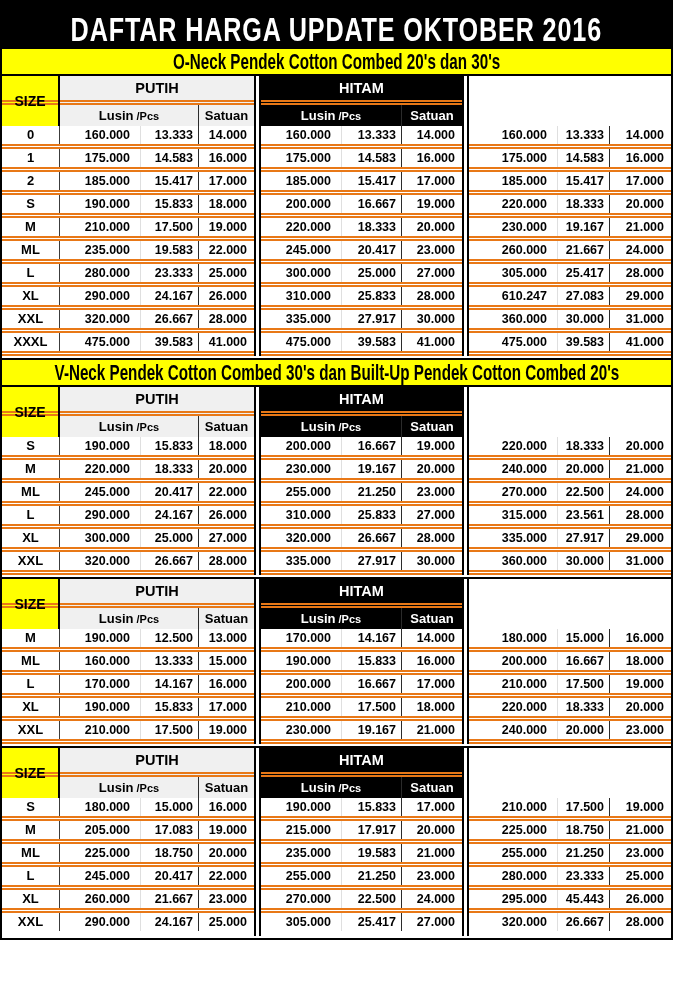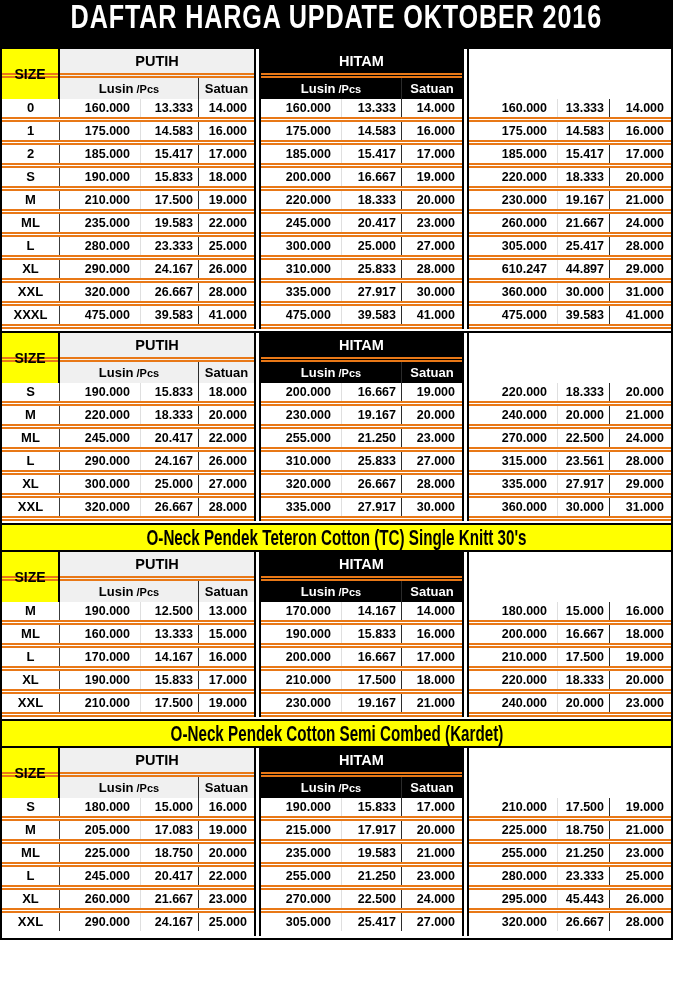--- a/index.html
+++ b/index.html
@@ -1,19 +1,19 @@
 <!DOCTYPE html>
 <html><head>
 <meta charset="utf-8">
 <style>
   html,body { margin:0; padding:0; background:#ffffff; }
   body { width:673px; font-family:"Liberation Sans", sans-serif; }
 
   
-  .titlebar { height:47px; background:#000000; display:flex; align-items:flex-start; justify-content:center; overflow:hidden; }
+  .titlebar { height:47px; background:#000000; display:flex; align-items:flex-end; justify-content:center; overflow:hidden; }
   .title-text { color:#ffffff; font-weight:bold; font-size:30px; letter-spacing:1px; white-space:nowrap;
                 transform:scale(0.84,1.08); }
 
   
   .ptable { border:2px solid #000000; margin-top:-2px; background:#ffffff; }
   #tables .ptable:first-child { margin-top:0; }
 
   .band { height:25px; background:#FFFF00; border-bottom:2px solid #000000; display:flex; align-items:center; justify-content:center; overflow:hidden; }
   .band-text { font-weight:bold; font-size:19px; color:#000000; white-space:nowrap; transform:scale(0.8,1.12); }
 
@@ -48,20 +48,23 @@
 </style>
 </head>
 <body>
 
 <div class="page">
   <header class="titlebar">
     <span class="title-text">DAFTAR HARGA UPDATE OKTOBER 2016</span>
   </header>
   <div id="tables">
       <section class="ptable">
+    <div class="band">
+      <span class="band-text">O-Neck Pendek Cotton Combed 20's dan 30's</span>
+    </div>
     <div class="grid" style="grid-template-rows: 24px 5px 21px 18px 5px 18px 5px 18px 5px 18px 5px 18px 5px 18px 5px 18px 5px 18px 5px 18px 5px 18px 5px;">
           <div class="hcell size-h" style="grid-area: 1 / 1 / span 3;">SIZE</div>
           <div class="hcell grp-name grp-putih" style="grid-area: 1 / 2 / auto / span 3;">PUTIH</div>
           <div class="sep-cell grp-putih" style="grid-area: 2 / 2 / auto / span 3;"></div>
           <div class="hcell sub grp-putih" style="grid-area: 3 / 2 / auto / span 2;">
             <span>Lusin</span>
             <span class="pcs">/Pcs</span>
           </div>
           <div class="hcell sub sub-satuan grp-putih" style="grid-area: 3 / 4;">Satuan</div>
           <div class="hcell grp-name grp-hitam" style="grid-area: 1 / 6 / auto / span 3;">HITAM</div>
@@ -177,21 +180,21 @@
           <div class="sep-cell" style="grid-area: 17 / 6 / auto / span 3;"></div>
           <div class="sep-cell" style="grid-area: 17 / 10 / auto / span 3;"></div>
           <div class="size-cell" style="grid-area: 18 / 1;">XL</div>
           <div class="num c1" style="grid-area: 18 / 2;">290.000</div>
           <div class="num c2" style="grid-area: 18 / 3;">24.167</div>
           <div class="num c3" style="grid-area: 18 / 4;">26.000</div>
           <div class="num c1" style="grid-area: 18 / 6;">310.000</div>
           <div class="num c2" style="grid-area: 18 / 7;">25.833</div>
           <div class="num c3" style="grid-area: 18 / 8;">28.000</div>
           <div class="num c1" style="grid-area: 18 / 10;">610.247</div>
-          <div class="num c2" style="grid-area: 18 / 11;">44.897</div>
+          <div class="num c2" style="grid-area: 18 / 11;">27.083</div>
           <div class="num c3" style="grid-area: 18 / 12;">29.000</div>
           <div class="sep-cell" style="grid-area: 19 / 1;"></div>
           <div class="sep-cell" style="grid-area: 19 / 2 / auto / span 3;"></div>
           <div class="sep-cell" style="grid-area: 19 / 6 / auto / span 3;"></div>
           <div class="sep-cell" style="grid-area: 19 / 10 / auto / span 3;"></div>
           <div class="size-cell" style="grid-area: 20 / 1;">XXL</div>
           <div class="num c1" style="grid-area: 20 / 2;">320.000</div>
           <div class="num c2" style="grid-area: 20 / 3;">26.667</div>
           <div class="num c3" style="grid-area: 20 / 4;">28.000</div>
           <div class="num c1" style="grid-area: 20 / 6;">335.000</div>
@@ -216,20 +219,23 @@
           <div class="num c3" style="grid-area: 22 / 12;">41.000</div>
           <div class="sep-cell" style="grid-area: 23 / 1;"></div>
           <div class="sep-cell" style="grid-area: 23 / 2 / auto / span 3;"></div>
           <div class="sep-cell" style="grid-area: 23 / 6 / auto / span 3;"></div>
           <div class="sep-cell" style="grid-area: 23 / 10 / auto / span 3;"></div>
           <div class="divider" style="grid-area: 1 / 5 / span 23;"></div>
           <div class="divider" style="grid-area: 1 / 9 / span 23;"></div>
         </div>
   </section>
       <section class="ptable">
+    <div class="band">
+      <span class="band-text">V-Neck Pendek Cotton Combed 30's dan Built-Up Pendek Cotton Combed 20's</span>
+    </div>
     <div class="grid" style="grid-template-rows: 24px 5px 21px 18px 5px 18px 5px 18px 5px 18px 5px 18px 5px 18px 5px;">
           <div class="hcell size-h" style="grid-area: 1 / 1 / span 3;">SIZE</div>
           <div class="hcell grp-name grp-putih" style="grid-area: 1 / 2 / auto / span 3;">PUTIH</div>
           <div class="sep-cell grp-putih" style="grid-area: 2 / 2 / auto / span 3;"></div>
           <div class="hcell sub grp-putih" style="grid-area: 3 / 2 / auto / span 2;">
             <span>Lusin</span>
             <span class="pcs">/Pcs</span>
           </div>
           <div class="hcell sub sub-satuan grp-putih" style="grid-area: 3 / 4;">Satuan</div>
           <div class="hcell grp-name grp-hitam" style="grid-area: 1 / 6 / auto / span 3;">HITAM</div>
@@ -328,23 +334,20 @@
           <div class="num c3" style="grid-area: 14 / 12;">31.000</div>
           <div class="sep-cell" style="grid-area: 15 / 1;"></div>
           <div class="sep-cell" style="grid-area: 15 / 2 / auto / span 3;"></div>
           <div class="sep-cell" style="grid-area: 15 / 6 / auto / span 3;"></div>
           <div class="sep-cell" style="grid-area: 15 / 10 / auto / span 3;"></div>
           <div class="divider" style="grid-area: 1 / 5 / span 15;"></div>
           <div class="divider" style="grid-area: 1 / 9 / span 15;"></div>
         </div>
   </section>
       <section class="ptable">
-    <div class="band">
-      <span class="band-text">O-Neck Pendek Teteron Cotton (TC) Single Knitt 30's</span>
-    </div>
     <div class="grid" style="grid-template-rows: 24px 5px 21px 18px 5px 18px 5px 18px 5px 18px 5px 18px 5px;">
           <div class="hcell size-h" style="grid-area: 1 / 1 / span 3;">SIZE</div>
           <div class="hcell grp-name grp-putih" style="grid-area: 1 / 2 / auto / span 3;">PUTIH</div>
           <div class="sep-cell grp-putih" style="grid-area: 2 / 2 / auto / span 3;"></div>
           <div class="hcell sub grp-putih" style="grid-area: 3 / 2 / auto / span 2;">
             <span>Lusin</span>
             <span class="pcs">/Pcs</span>
           </div>
           <div class="hcell sub sub-satuan grp-putih" style="grid-area: 3 / 4;">Satuan</div>
           <div class="hcell grp-name grp-hitam" style="grid-area: 1 / 6 / auto / span 3;">HITAM</div>
@@ -429,23 +432,20 @@
           <div class="num c3" style="grid-area: 12 / 12;">23.000</div>
           <div class="sep-cell" style="grid-area: 13 / 1;"></div>
           <div class="sep-cell" style="grid-area: 13 / 2 / auto / span 3;"></div>
           <div class="sep-cell" style="grid-area: 13 / 6 / auto / span 3;"></div>
           <div class="sep-cell" style="grid-area: 13 / 10 / auto / span 3;"></div>
           <div class="divider" style="grid-area: 1 / 5 / span 13;"></div>
           <div class="divider" style="grid-area: 1 / 9 / span 13;"></div>
         </div>
   </section>
       <section class="ptable">
-    <div class="band">
-      <span class="band-text">O-Neck Pendek Cotton Semi Combed (Kardet)</span>
-    </div>
     <div class="grid" style="grid-template-rows: 24px 5px 21px 18px 5px 18px 5px 18px 5px 18px 5px 18px 5px 18px 5px;">
           <div class="hcell size-h" style="grid-area: 1 / 1 / span 3;">SIZE</div>
           <div class="hcell grp-name grp-putih" style="grid-area: 1 / 2 / auto / span 3;">PUTIH</div>
           <div class="sep-cell grp-putih" style="grid-area: 2 / 2 / auto / span 3;"></div>
           <div class="hcell sub grp-putih" style="grid-area: 3 / 2 / auto / span 2;">
             <span>Lusin</span>
             <span class="pcs">/Pcs</span>
           </div>
           <div class="hcell sub sub-satuan grp-putih" style="grid-area: 3 / 4;">Satuan</div>
           <div class="hcell grp-name grp-hitam" style="grid-area: 1 / 6 / auto / span 3;">HITAM</div>

